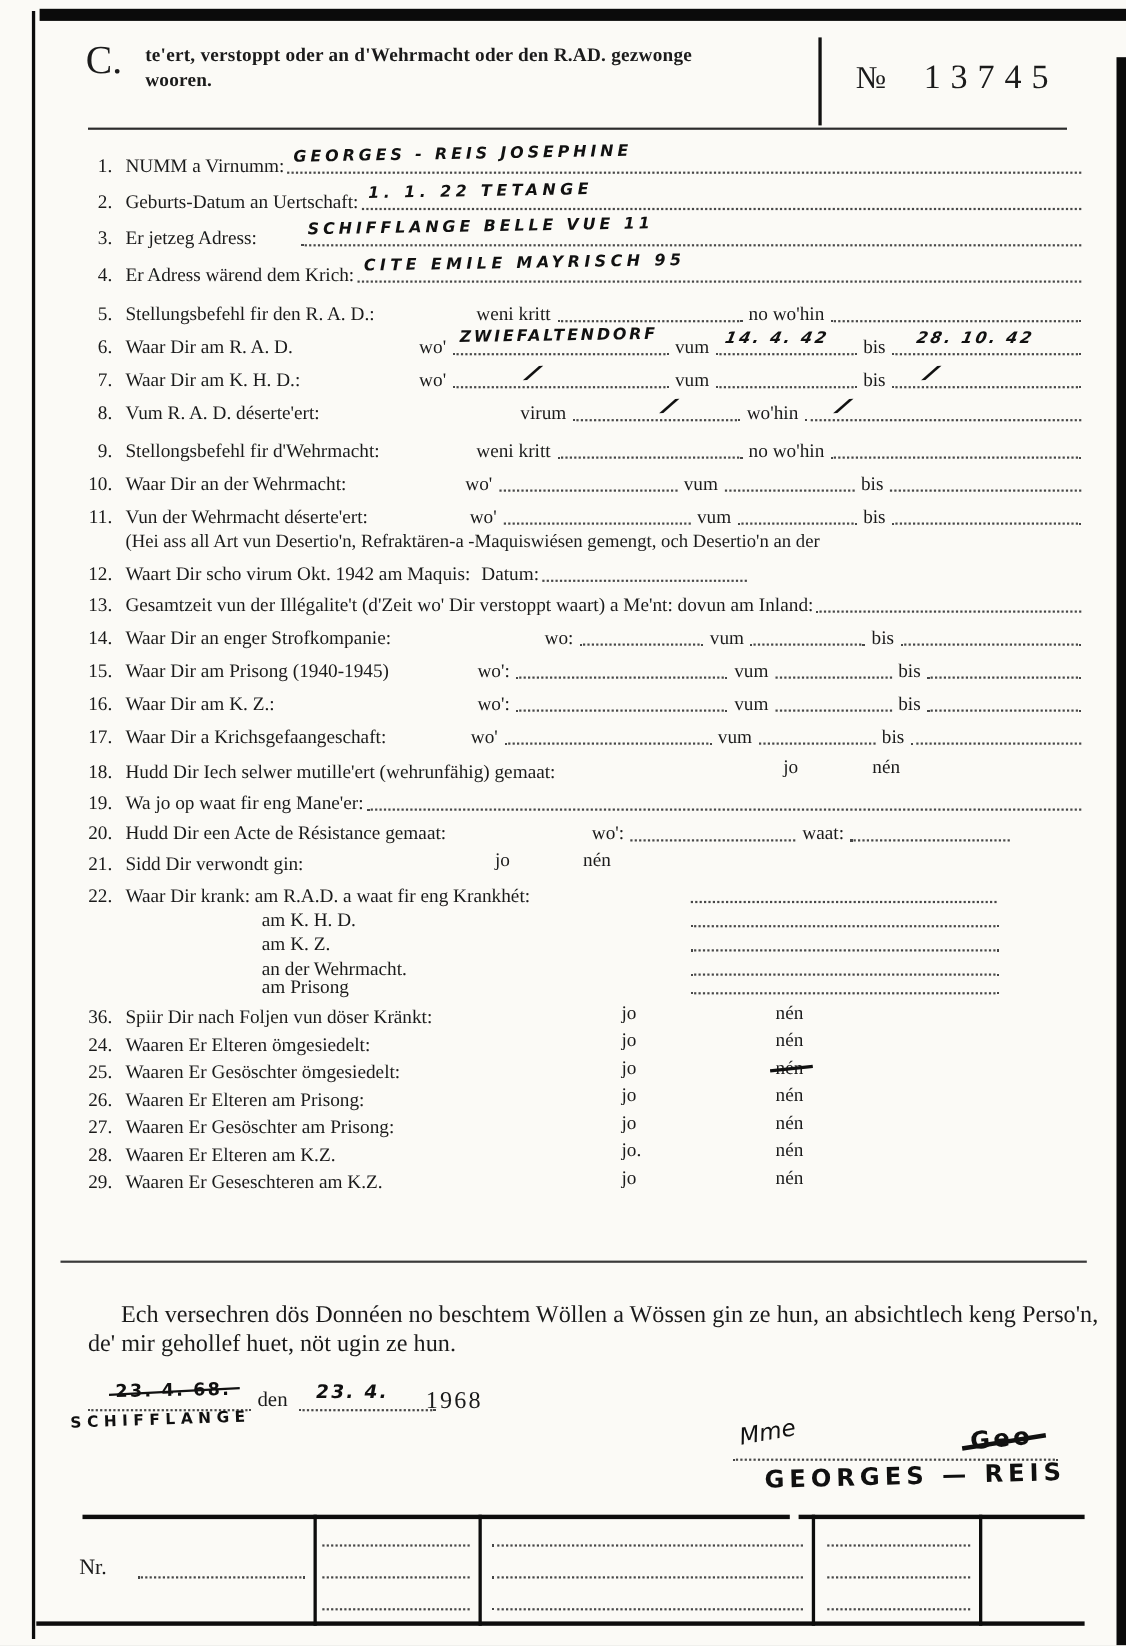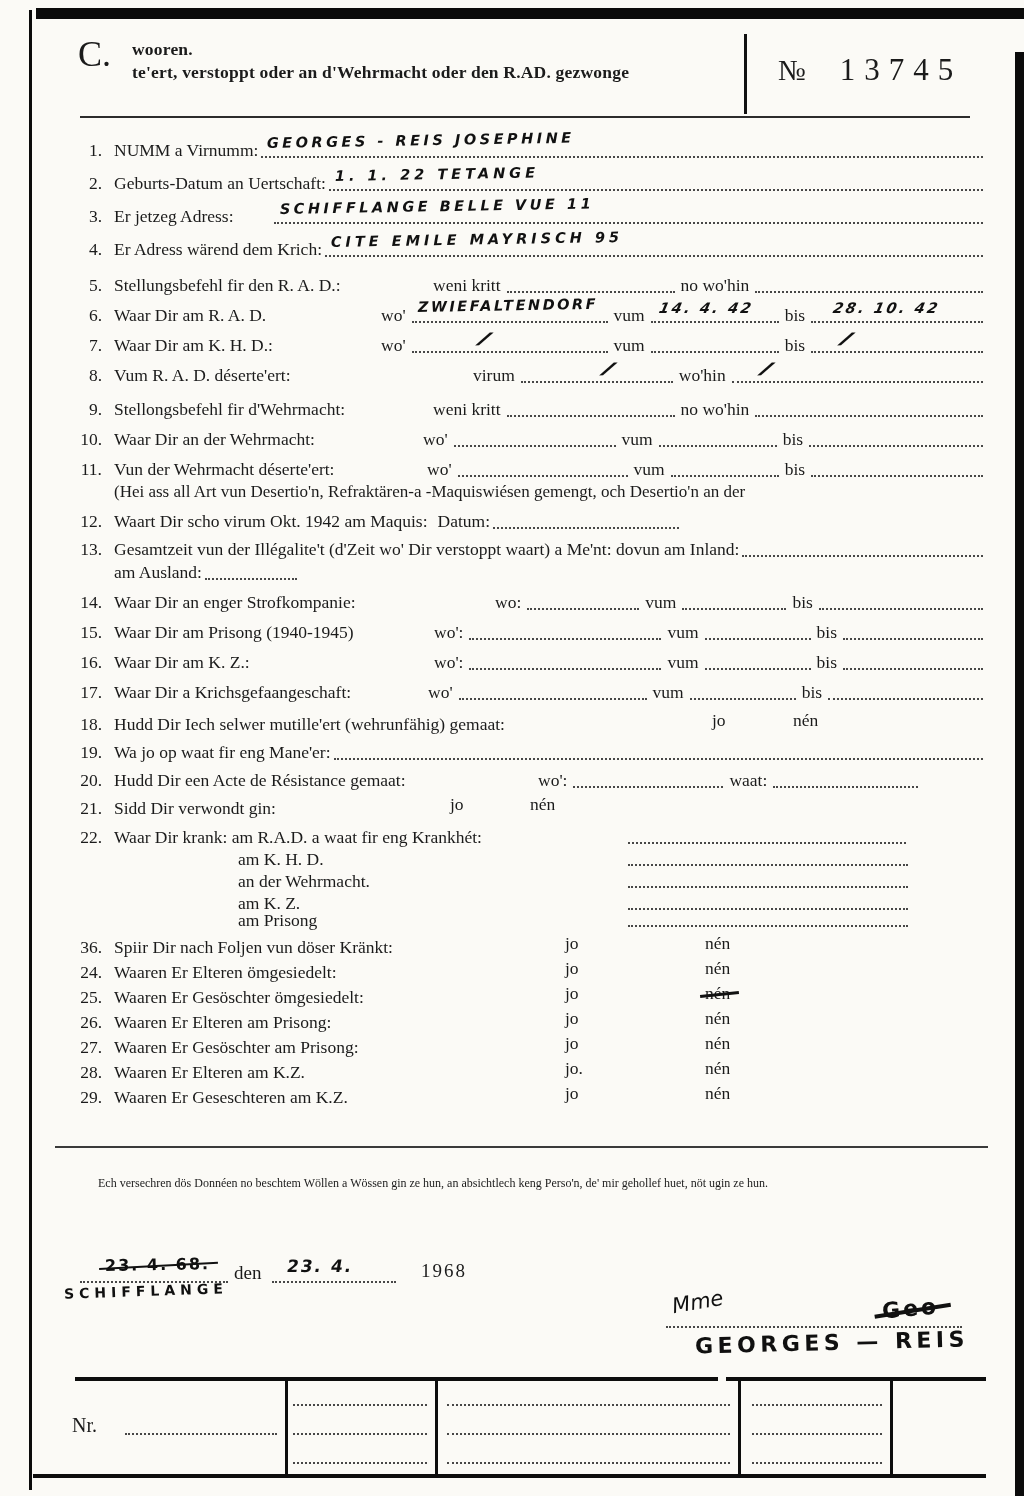--- a/index.html
+++ b/index.html
@@ -33,21 +33,21 @@
       transform:rotate(-1deg);transform-origin:left bottom;}
   .hw-slash{left:35%;bottom:1px;transform:scaleX(3) rotate(-6deg);font-weight:400;letter-spacing:0;font-size:15px;}
   .jo,.nen{position:absolute;bottom:4px;}
   .struck{display:inline-block;position:relative;}
   .struck::after{content:"";position:absolute;left:-5px;right:-9px;top:48%;border-top:3px solid #111;transform:rotate(-6deg);}
   .sub .lbl{margin-left:170px;}
   .absdots{position:absolute;bottom:4px;border-bottom:2px dotted #474747;height:3px;}
   .note-row{height:22px;font-size:17px;}
   
   .section-rule{position:absolute;left:55px;top:1146px;width:933px;border-top:2px solid #3a3a3a;}
-  .declaration{position:absolute;left:68px;top:1170px;width:920px;font-size:12px;line-height:26px;text-indent:30px;margin:0;}
+  .declaration{position:absolute;left:68px;top:1170px;width:920px;font-size:22px;line-height:26px;text-indent:30px;margin:12px;}
   .abs{position:absolute;white-space:nowrap;}
   .hwf{font-family:"DejaVu Sans",sans-serif;font-weight:600;color:#101010;}
   .crossed{position:relative;display:inline-block;}
   .crossed::after{content:"";position:absolute;left:-6px;right:-8px;top:50%;border-top:2.5px solid #111;transform:rotate(-2deg);}
   .dotline{position:absolute;border-bottom:2px dotted #474747;height:2px;}
   .scribble{position:relative;display:inline-block;transform:rotate(-5deg);}
   .scribble::after{content:"";position:absolute;left:-8px;right:-12px;top:52%;border-top:4px solid #111;transform:rotate(-4deg);}
   
   .t-line{position:absolute;background:#0d0d0d;height:4px;}
   .t-vert{position:absolute;background:#0d0d0d;width:3px;top:1377px;height:101px;}
@@ -57,22 +57,22 @@
 
 <div class="page">
 
   <div class="bar-top"></div>
   <div class="bar-left"></div>
   <div class="bar-right"></div>
 
   
   <div class="c-letter">C.</div>
   <div class="h-par">
+    <div>te'ert, verstoppt oder an d'Wehrmacht oder den R.AD. gezwonge</div>
     <div>wooren.</div>
-    <div>te'ert, verstoppt oder an d'Wehrmacht oder den R.AD. gezwonge</div>
   </div>
   <div class="h-div"></div>
   <div class="h-no">
     <span>№</span><span class="nv">13745</span>
   </div>
   <div class="h-rule"></div>
 
   <div class="form-body">
 
     <div class="row h33">
@@ -216,26 +216,20 @@
       <span class="lbl" style="margin-left:10px">Datum:</span>
       <span class="dots" style="width:186px"></span>
       <span class="ghost"></span>
     </div>
 
     <div class="row h28">
       <span class="num">13.</span>
       <span class="lbl">Gesamtzeit vun der Illégalite't (d'Zeit wo' Dir verstoppt waart) a Me'nt: dovun am Inland:</span>
       <span class="dots fill"></span>
     </div>
-    <div class="row h23">
-      <span class="num"></span>
-      <span class="lbl">am Ausland:</span>
-      <span class="dots" style="width:92px"></span>
-      <span class="ghost"></span>
-    </div>
 
     <div class="row">
       <span class="num">14.</span>
       <span class="lbl">Waar Dir an enger Strofkompanie:</span>
       <span class="cluster" style="left:424px">
         <span class="lbl">wo:</span>
         <span class="dots" style="width:112px"></span>
         <span class="lbl">vum</span>
         <span class="dots" style="width:104px"></span>
         <span class="lbl">bis</span>
@@ -316,25 +310,25 @@
     <div class="row h29">
       <span class="num">22.</span>
       <span class="lbl">Waar Dir krank: am R.A.D. a waat fir eng Krankhét:</span>
       <span class="absdots" style="left:560px;width:278px"></span>
     </div>
     <div class="row sub h22">
       <span class="lbl">am K. H. D.</span>
       <span class="absdots" style="left:560px;width:280px"></span>
     </div>
     <div class="row sub h22">
+      <span class="lbl">am K. Z.</span>
+      <span class="absdots" style="left:560px;width:280px"></span>
+    </div>
+    <div class="row sub h22">
       <span class="lbl">an der Wehrmacht.</span>
-      <span class="absdots" style="left:560px;width:280px"></span>
-    </div>
-    <div class="row sub h22">
-      <span class="lbl">am K. Z.</span>
       <span class="absdots" style="left:560px;width:280px"></span>
     </div>
     <div class="row sub h17">
       <span class="lbl">am Prisong</span>
       <span class="absdots" style="left:560px;width:280px"></span>
     </div>
 
     <div class="row h27">
       <span class="num">36.</span>
       <span class="lbl">Spiir Dir nach Foljen vun döser Kränkt:</span>
@@ -383,21 +377,21 @@
   <div class="section-rule"></div>
   <p class="declaration">Ech versechren dös Donnéen no beschtem Wöllen a Wössen gin ze hun, an absichtlech keng Perso'n, de' mir gehollef huet, nöt ugin ze hun.</p>
 
   
   <span class="abs hwf crossed" style="left:105px;top:1250px;font-size:16px;letter-spacing:2px;transform:rotate(-1deg)">23. 4. 68.</span>
   <span class="dotline" style="left:80px;top:1279px;width:148px"></span>
   <span class="abs hwf" style="left:64px;top:1283px;font-size:14px;letter-spacing:5px;transform:rotate(-2deg)">SCHIFFLANGE</span>
   <span class="abs" style="left:234px;top:1262px;font-size:19px">den</span>
   <span class="dotline" style="left:272px;top:1279px;width:124px"></span>
   <span class="abs hwf" style="left:287px;top:1256px;font-size:17px;letter-spacing:2px;transform:skewX(-10deg)">23.    4.</span>
-  <span class="abs" style="left:421px;top:1260px;font-size:19px;letter-spacing:2px">1968</span>
+  <span class="abs" style="left:387px;top:1260px;font-size:22px;letter-spacing:2px">1968</span>
 
   
   <span class="abs hwf" style="left:672px;top:1290px;font-size:21px;font-style:italic;font-weight:400;transform:rotate(-10deg)">Mme</span>
   <span class="abs hwf scribble" style="left:773px;top:1296px;font-size:22px;letter-spacing:3px">Geo</span>
   <span class="dotline" style="left:666px;top:1324px;width:296px"></span>
   <span class="abs hwf" style="left:695px;top:1330px;font-size:22px;letter-spacing:4.5px;transform:rotate(-1.5deg)">GEORGES — REIS</span>
 
   
   <div class="t-line" style="left:75px;top:1377px;width:643px"></div>
   <div class="t-line" style="left:726px;top:1377px;width:260px"></div>

